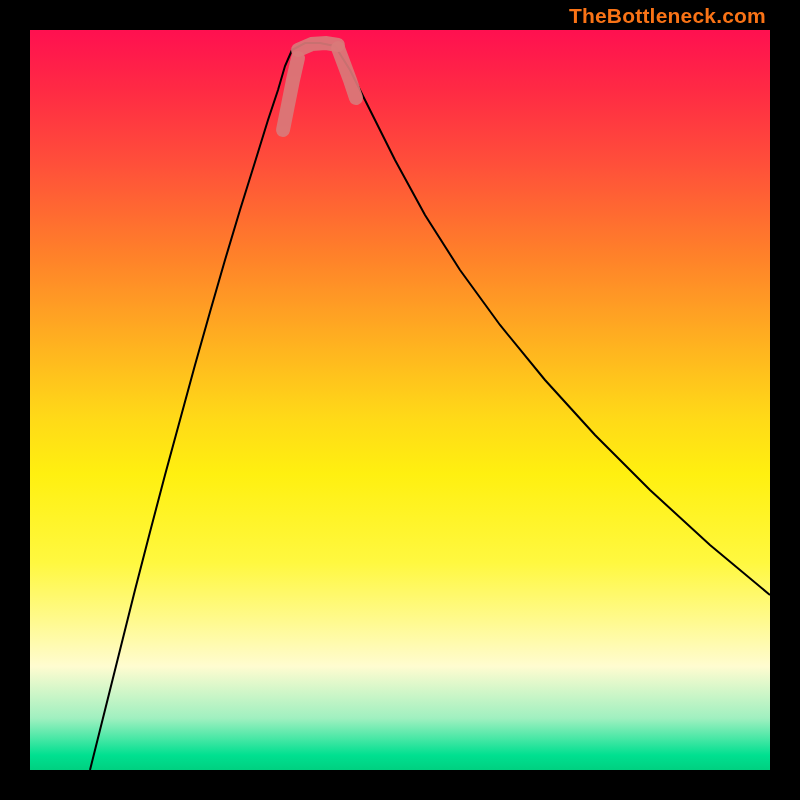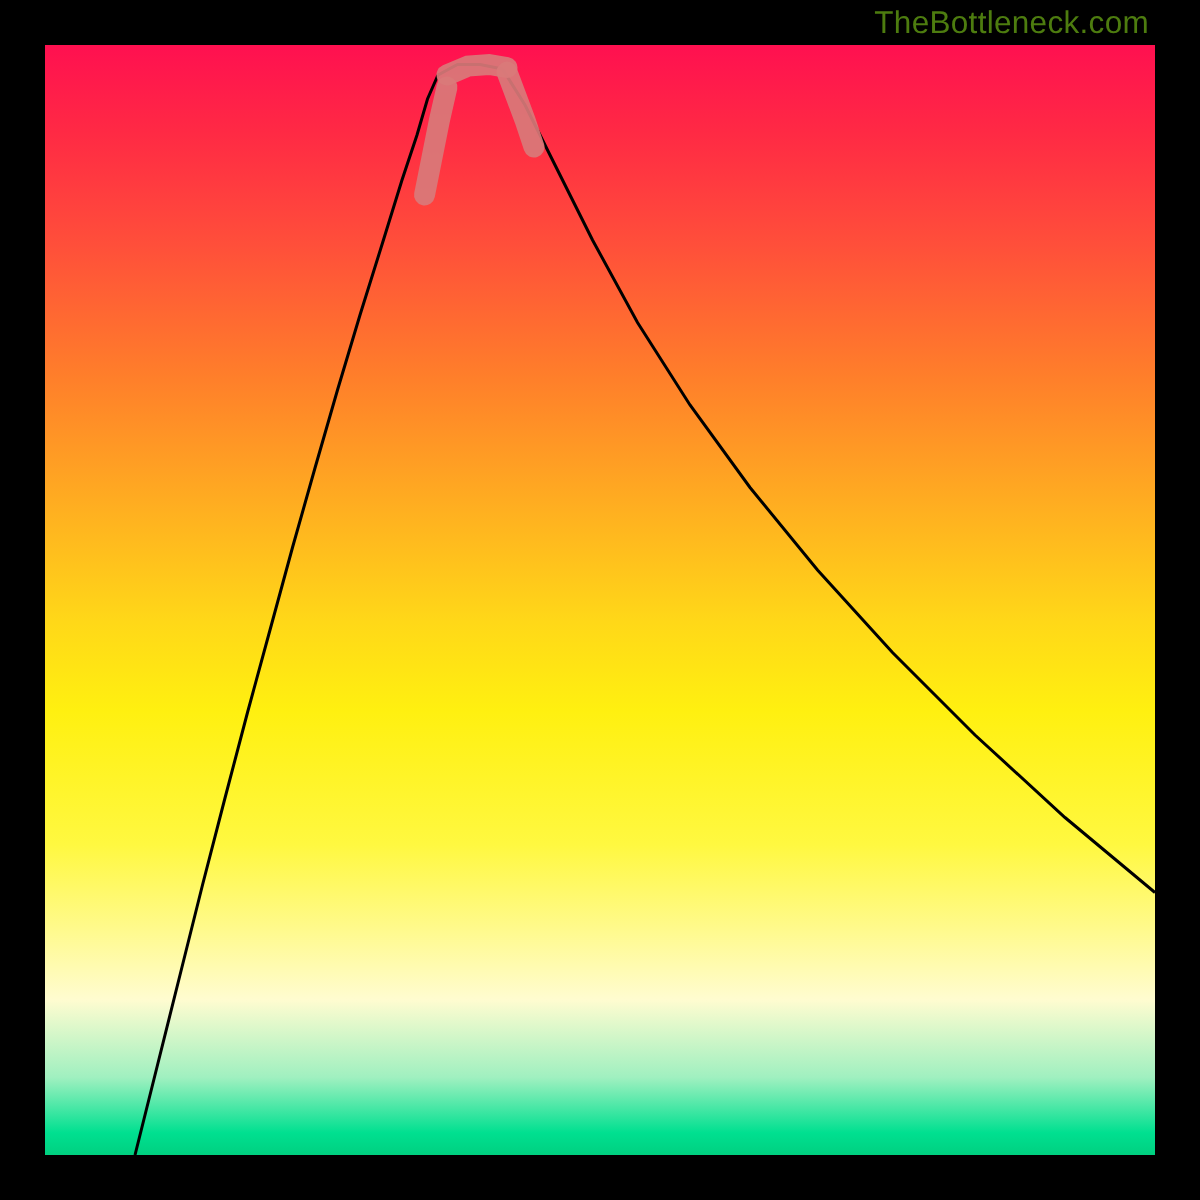--- a/index.html
+++ b/index.html
@@ -27,23 +27,23 @@
       #fffcd0 86%,
       #a0f0c0 93%,
       #00e090 98%,
       #00d080 100%
     );
   }
   .watermark {
     position: absolute;
     top: 4px;
     right: 34px;
-    color: #4d7c0f;
+    color: #f97316;
     font-size: 21px;
-    font-weight: 400;
+    font-weight: 700;
     letter-spacing: 0.2px;
   }
   svg.curve {
     position: absolute;
     top: 30px; left: 30px;
     width: 740px; height: 740px;
   }
   .marker {
     stroke: #d97a7a;
     stroke-width: 14;

